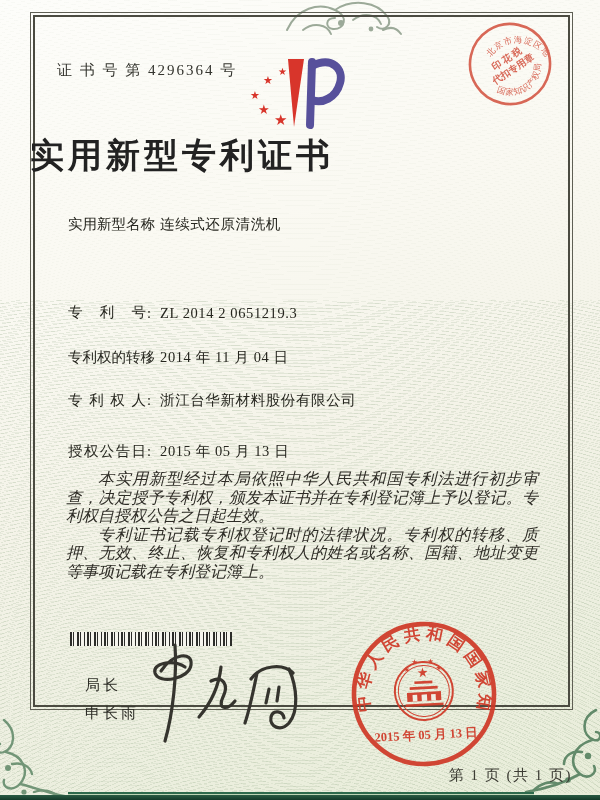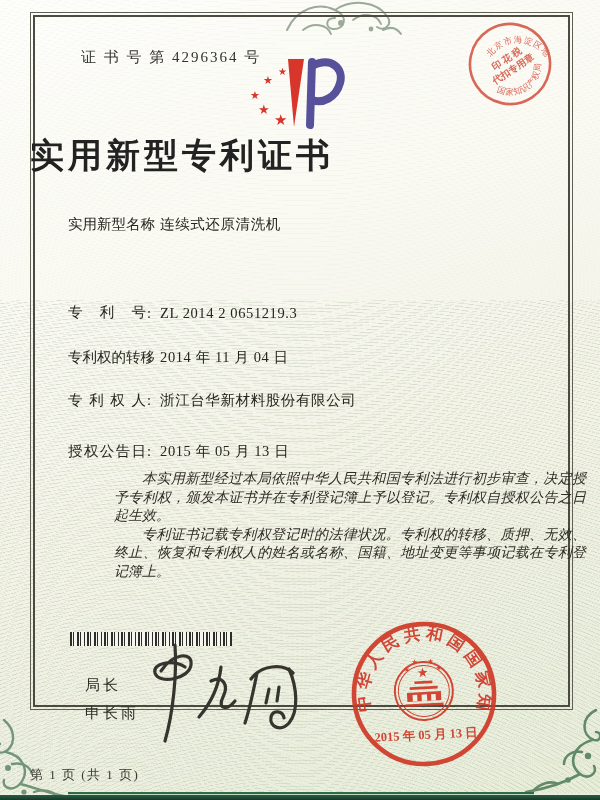--- a/index.html
+++ b/index.html
@@ -12,48 +12,48 @@
       repeating-radial-gradient(120% 95% at 50% 135%, rgba(120,150,110,.16) 0 1px, rgba(0,0,0,0) 1px 5px),
       repeating-radial-gradient(130% 100% at 20% 140%, rgba(120,150,110,.10) 0 1px, rgba(0,0,0,0) 1px 6px);}
   .texture-high{position:absolute;left:0;right:0;top:0;height:300px;opacity:.30;pointer-events:none;
     background:repeating-radial-gradient(130% 110% at 50% 160%, rgba(130,150,115,.14) 0 1px, rgba(0,0,0,0) 1px 6px);}
   .frame{position:absolute;left:30px;top:12px;width:541px;height:696px;border:1px solid #5f5f54;}
   .frame::before{content:"";position:absolute;inset:2px;border:2px solid #4b4b41;}
   .bottom-green-line{position:absolute;left:68px;right:66px;top:792px;height:6px;
     background:linear-gradient(#2e6a4c 0 2px,#bcd3b4 2px 3.5px,#1d5c41 3.5px 6px);}
   .green-band{position:absolute;left:0;right:0;top:795px;height:5px;
     background:linear-gradient(#2a5c44,#143a29);}
-  .cert-number{position:absolute;left:57px;top:48px;font-size:15px;letter-spacing:2px;color:#34342e;margin-left:24px;}
+  .cert-number{position:absolute;left:57px;top:61px;font-size:15px;letter-spacing:2px;color:#34342e;}
   .title{position:absolute;left:30px;top:133px;width:542px;
     font-size:34px;letter-spacing:4px;color:#222;font-weight:600;}
   .field-row{position:absolute;left:68px;font-size:14.5px;color:#26261f;white-space:nowrap;}
   .field-label{display:inline-block;width:78px;text-align:justify;text-align-last:justify;
     -moz-text-align-last:justify;vertical-align:bottom;}
   .field-colon{display:inline-block;margin:0 9px 0 1px;}
   .field-value{letter-spacing:.6px;margin-top:28px;}
   .r1{top:215px}.r2{top:258px}.r3{top:303px}.r4{top:348px}.r5{top:391px}.r6{top:442px}
-  .body-text{position:absolute;left:66px;top:470px;width:472px;font-size:14px;line-height:18.6px;
-    color:#2e2c26;text-align:justify;font-style:italic;margin-left:48px;}
+  .body-text{position:absolute;left:66px;top:470px;width:472px;font-size:16px;line-height:18.6px;
+    color:#2e2c26;text-align:justify;font-style:italic;}
   .body-text p{margin:0;text-indent:2em;}
   .barcode{position:absolute;left:70px;top:632px;width:162px;height:14px;
     background:repeating-linear-gradient(90deg,
       #2d2d2a 0 2px,#f6f5ee 2px 3px,#2d2d2a 3px 4px,#f6f5ee 4px 7px,
       #2d2d2a 7px 9px,#f6f5ee 9px 10px,#2d2d2a 10px 11px,#f6f5ee 11px 14px,
       #2d2d2a 14px 15px,#f6f5ee 15px 17px);}
   .signer-title{position:absolute;left:85px;top:676px;font-size:15px;letter-spacing:3px;color:#2b2b25;}
   .signer-name{position:absolute;left:85px;top:704px;font-size:15px;letter-spacing:3px;color:#2b2b25;}
   .signature-svg{position:absolute;left:133px;top:641px;}
   .seal-svg{position:absolute;left:349px;top:619px;opacity:.92;}
   .taxstamp-svg{position:absolute;left:466px;top:20px;transform:rotate(-33deg);opacity:.85;}
   .logo-svg{position:absolute;left:248px;top:55px;}
   .flourish-top{position:absolute;left:283px;top:-4px;opacity:.75;}
   .flourish-bl{position:absolute;left:-6px;top:718px;opacity:.8;}
   .flourish-br{position:absolute;left:522px;top:708px;opacity:.85;}
-  .footer{position:absolute;left:30px;top:766px;width:542px;text-align:left;
-    font-size:13px;letter-spacing:1.5px;color:#3c3c34;}
+  .footer{position:absolute;left:30px;top:766px;width:542px;text-align:right;
+    font-size:15px;letter-spacing:1.5px;color:#3c3c34;}
   svg text{font-family:"Liberation Serif","DejaVu Serif",serif;}
 </style>
 </head>
 <body>
 
 <div class="photo">
 
   <div class="texture-high"></div>
   <div class="texture-low"></div>
 

